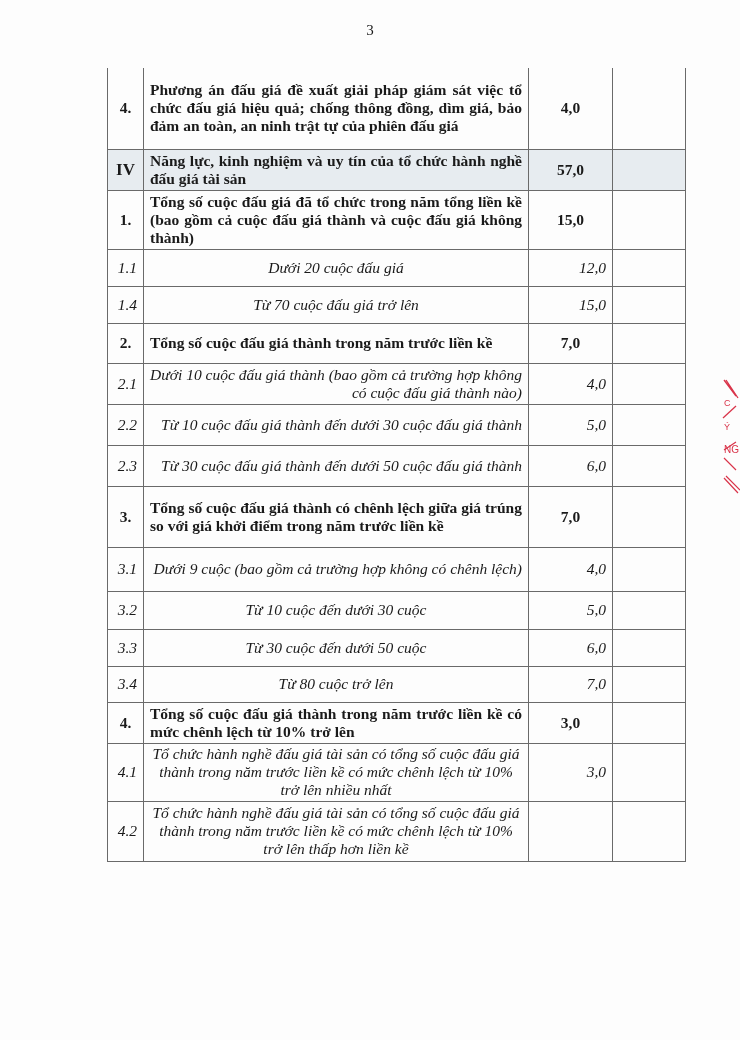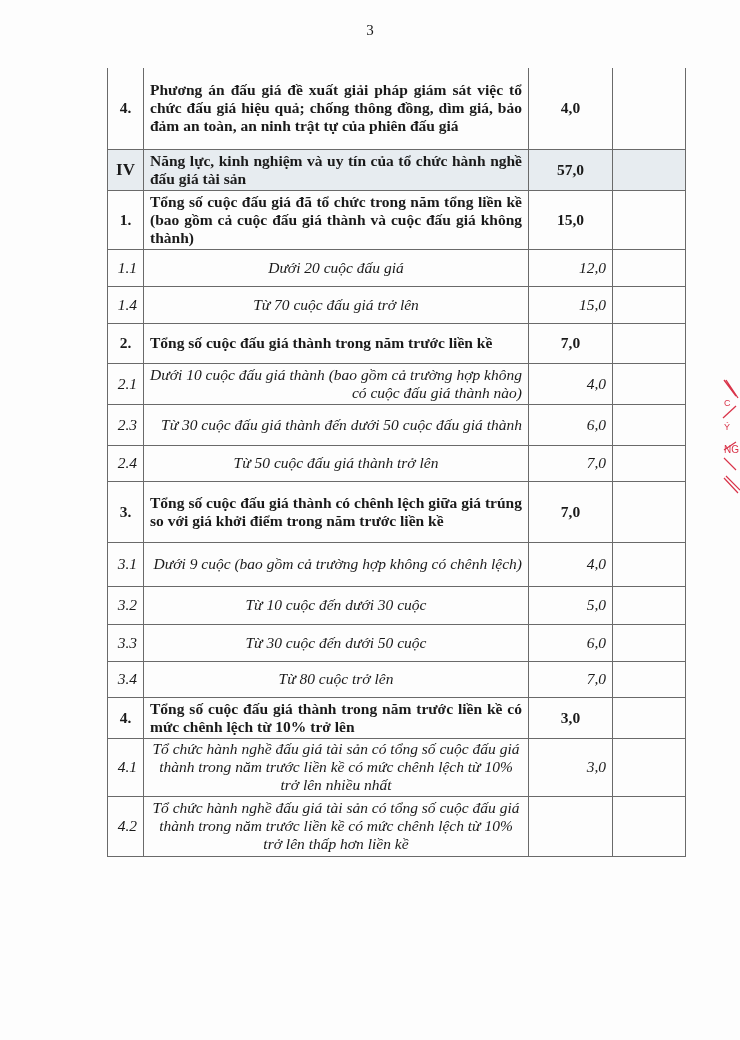--- a/index.html
+++ b/index.html
@@ -87,29 +87,29 @@
       <td class="score">7,0</td>
       <td class="eval"></td>
     </tr>
     <tr class="sub" style="height:41px">
       <td class="no">2.1</td>
       <td class="content">Dưới 10 cuộc đấu giá thành (bao gồm cả trường hợp không có cuộc đấu giá thành nào)</td>
       <td class="score">4,0</td>
       <td class="eval"></td>
     </tr>
     <tr class="sub" style="height:41px">
+      <td class="no">2.2</td>
+      <td class="content">Từ 10 cuộc đấu giá thành đến dưới 30 cuộc đấu giá thành</td>
+      <td class="score">5,0</td>
+      <td class="eval"></td>
+    </tr>
+    <tr class="sub" style="height:41px">
       <td class="no">2.3</td>
       <td class="content">Từ 30 cuộc đấu giá thành đến dưới 50 cuộc đấu giá thành</td>
       <td class="score">6,0</td>
-      <td class="eval"></td>
-    </tr>
-    <tr class="sub" style="height:36px">
-      <td class="no">2.4</td>
-      <td class="content left">Từ 50 cuộc đấu giá thành trở lên</td>
-      <td class="score">7,0</td>
       <td class="eval"></td>
     </tr>
     <tr class="item" style="height:61px">
       <td class="no">3.</td>
       <td class="content">Tổng số cuộc đấu giá thành có chênh lệch giữa giá trúng so với giá khởi điểm trong năm trước liền kề</td>
       <td class="score">7,0</td>
       <td class="eval"></td>
     </tr>
     <tr class="sub" style="height:44px">
       <td class="no">3.1</td>

